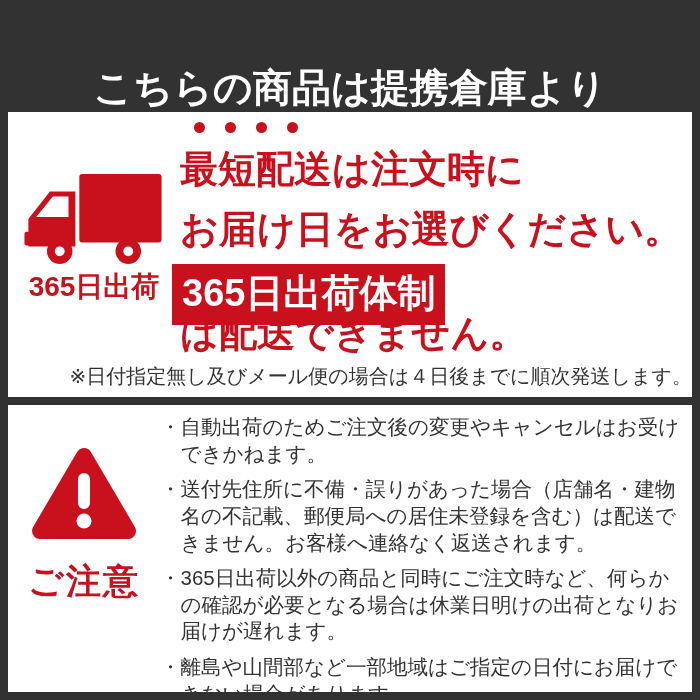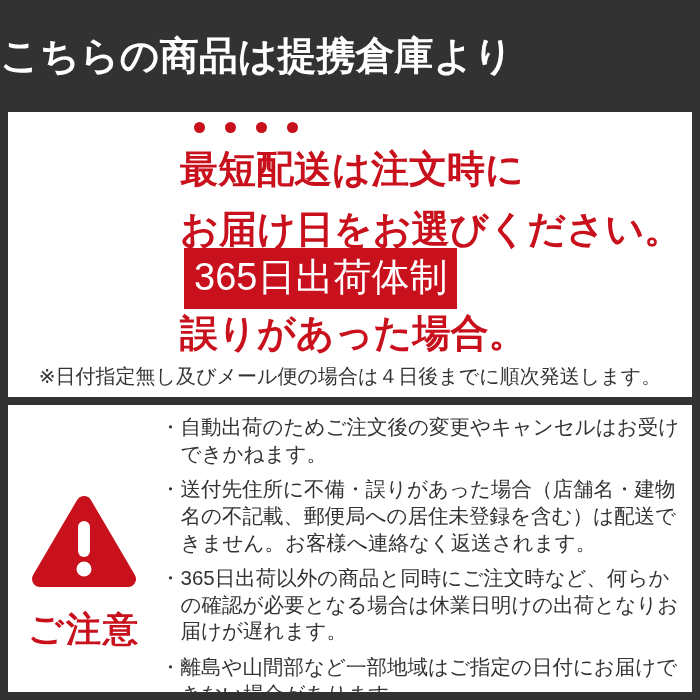--- a/index.html
+++ b/index.html
@@ -14,21 +14,21 @@
     position:relative;
     width:700px; height:700px;
     background:var(--dark);
     font-family:"Liberation Sans","DejaVu Sans",sans-serif;
     overflow:hidden;
   }
 
   
   .top-banner {
     position:absolute; left:0; top:0; right:0; height:112px;
-    display:flex; flex-direction:column; justify-content:center; align-items:flex-start;
+    display:flex; flex-direction:row; justify-content:center; align-items:flex-end;
     color:#fff; font-weight:bold; font-size:39px; line-height:1.2;
   }
 
   
   .panel {
     position:absolute; left:8px; right:8px;
     background:var(--panel);
   }
   .panel-shipping { top:112px; height:285px; }
   .panel-caution  { top:405px; height:287px; display:flex; }
@@ -45,39 +45,39 @@
   }
   .dots { position:absolute; left:186px; top:10px; display:flex; }
   .dot  { width:11px; height:11px; border-radius:50%; background:var(--red); margin-right:20px; }
   .ship-h1, .ship-h2, .ship-line2 {
     position:absolute; left:172px;
     color:var(--red); font-size:38px; font-weight:bold; white-space:nowrap;
   }
   .ship-h1   { top:32px; }
   .ship-h2   { top:92px; }
   .band-row {
-    position:absolute; left:164px; top:136px;
+    position:absolute; left:164px; top:152px;
     display:flex; align-items:center;
-    color:var(--red); font-size:38px; font-weight:normal; white-space:nowrap;margin-left:12px;
+    color:var(--red); font-size:38px; font-weight:bold; white-space:nowrap;
   }
   .band {
     background:var(--red); color:#fff;
     padding:4px 10px 6px 10px; margin-right:12px;
   }
   .ship-line2 { top:196px; }
   .ship-note {
     position:absolute; left:0; right:0; bottom:7px;
-    text-align:center; color:var(--text); font-size:20px;
+    text-align:right; color:var(--text); font-size:20px;
   }
 
   
   .caution-col {
     flex:0 0 152px;
     display:flex; flex-direction:column; align-items:center;
-    padding-top:85px;
+    padding-top:37px;
   }
   .caution-label {
     margin-top:10px;
     color:var(--red); font-size:35px; font-weight:bold; letter-spacing:2px;
   }
   .bullets { flex:1; padding:9px 8px 0 0; }
   .bullet {
     display:flex; color:var(--text);
     font-size:20.5px; line-height:1.3; margin-bottom:9px;
   }
@@ -90,36 +90,51 @@
 <body>
 
 <div class="stage">
 
   <div class="top-banner">
     <div>こちらの商品は提携倉庫より</div>
   </div>
 
   <div class="panel panel-shipping">
 
+    <div class="truck-col">
+      <span class="icon-red">
+        <svg width="142" height="96" viewBox="0 0 142 98" aria-hidden="true">
+          <rect x="56" y="4" width="84" height="70" rx="3" fill="currentColor"></rect>
+          <polygon points="52,22 52,78 4,78 4,50 26,22" fill="currentColor"></polygon>
+          <polygon points="12,48 29,27 45,27 45,48" fill="#ffffff"></polygon>
+          <rect x="0" y="63" width="11" height="14" rx="2" fill="currentColor"></rect>
+          <circle cx="36" cy="83" r="13" fill="currentColor"></circle>
+          <circle cx="36" cy="83" r="5" fill="#ffffff"></circle>
+          <circle cx="106" cy="83" r="13" fill="currentColor"></circle>
+          <circle cx="106" cy="83" r="5" fill="#ffffff"></circle>
+        </svg>
+      </span>
+      <div class="truck-label">365日出荷</div>
+    </div>
 
     <div class="dots">
       <span class="dot"></span>
       <span class="dot"></span>
       <span class="dot"></span>
       <span class="dot"></span>
     </div>
 
     <div class="ship-h1">最短配送は注文時に</div>
     <div class="ship-h2">お届け日をお選びください。</div>
 
     <div class="band-row">
       <span class="band">365日出荷体制</span>
     </div>
 
-    <div class="ship-line2">誤りがあった場合。</div>
+    <div class="ship-line2">は配送できません。</div>
 
     <div class="ship-note">※日付指定無し及びメール便の場合は４日後までに順次発送します。</div>
   </div>
 
   <div class="panel panel-caution">
 
     <div class="caution-col">
       <span class="icon-red">
         <svg width="112" height="102" viewBox="0 0 112 102" aria-hidden="true">
           <path d="M56 14 L100 89 L12 89 Z" fill="currentColor" stroke="currentColor" stroke-width="16" stroke-linejoin="round"></path>

